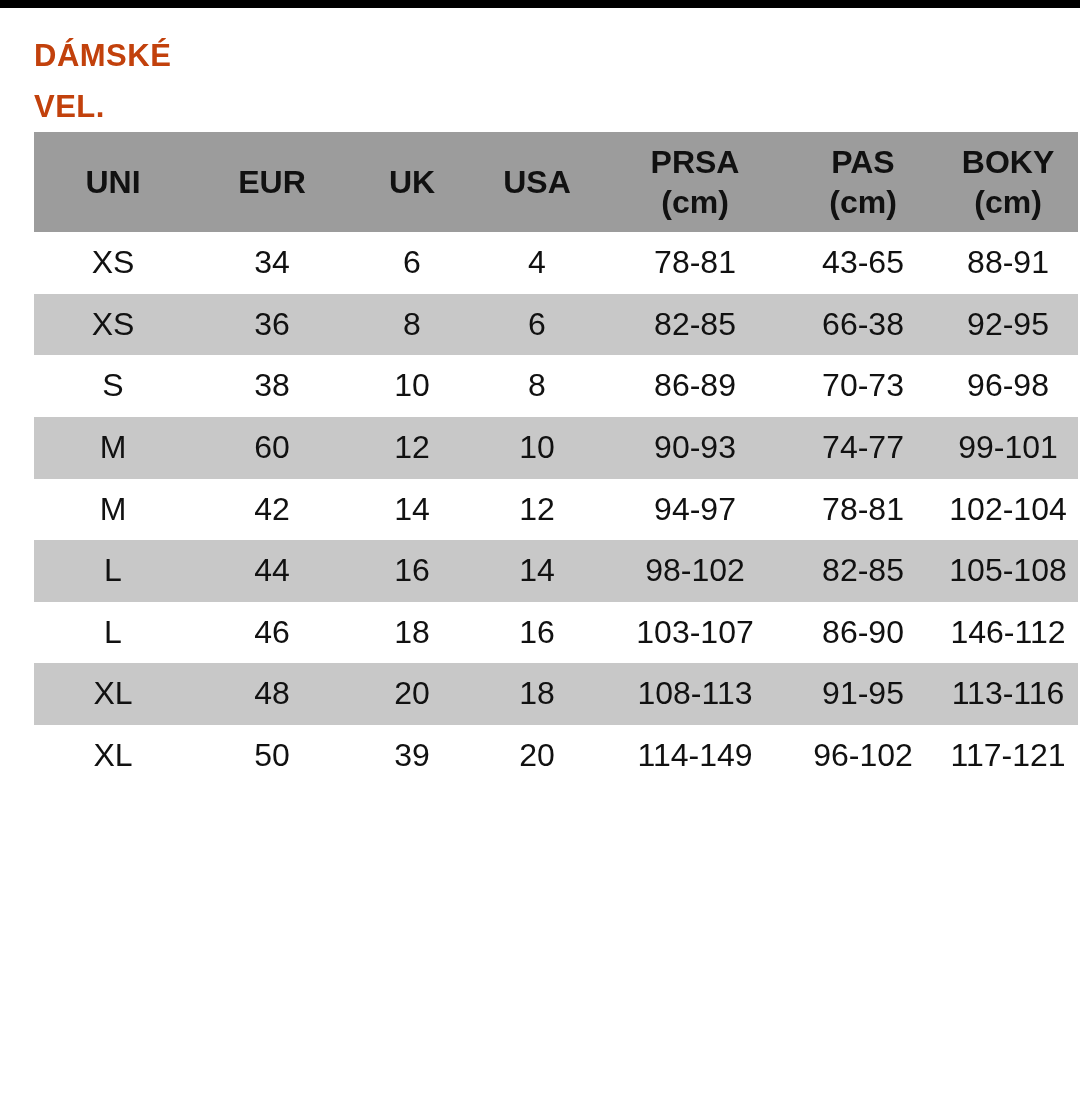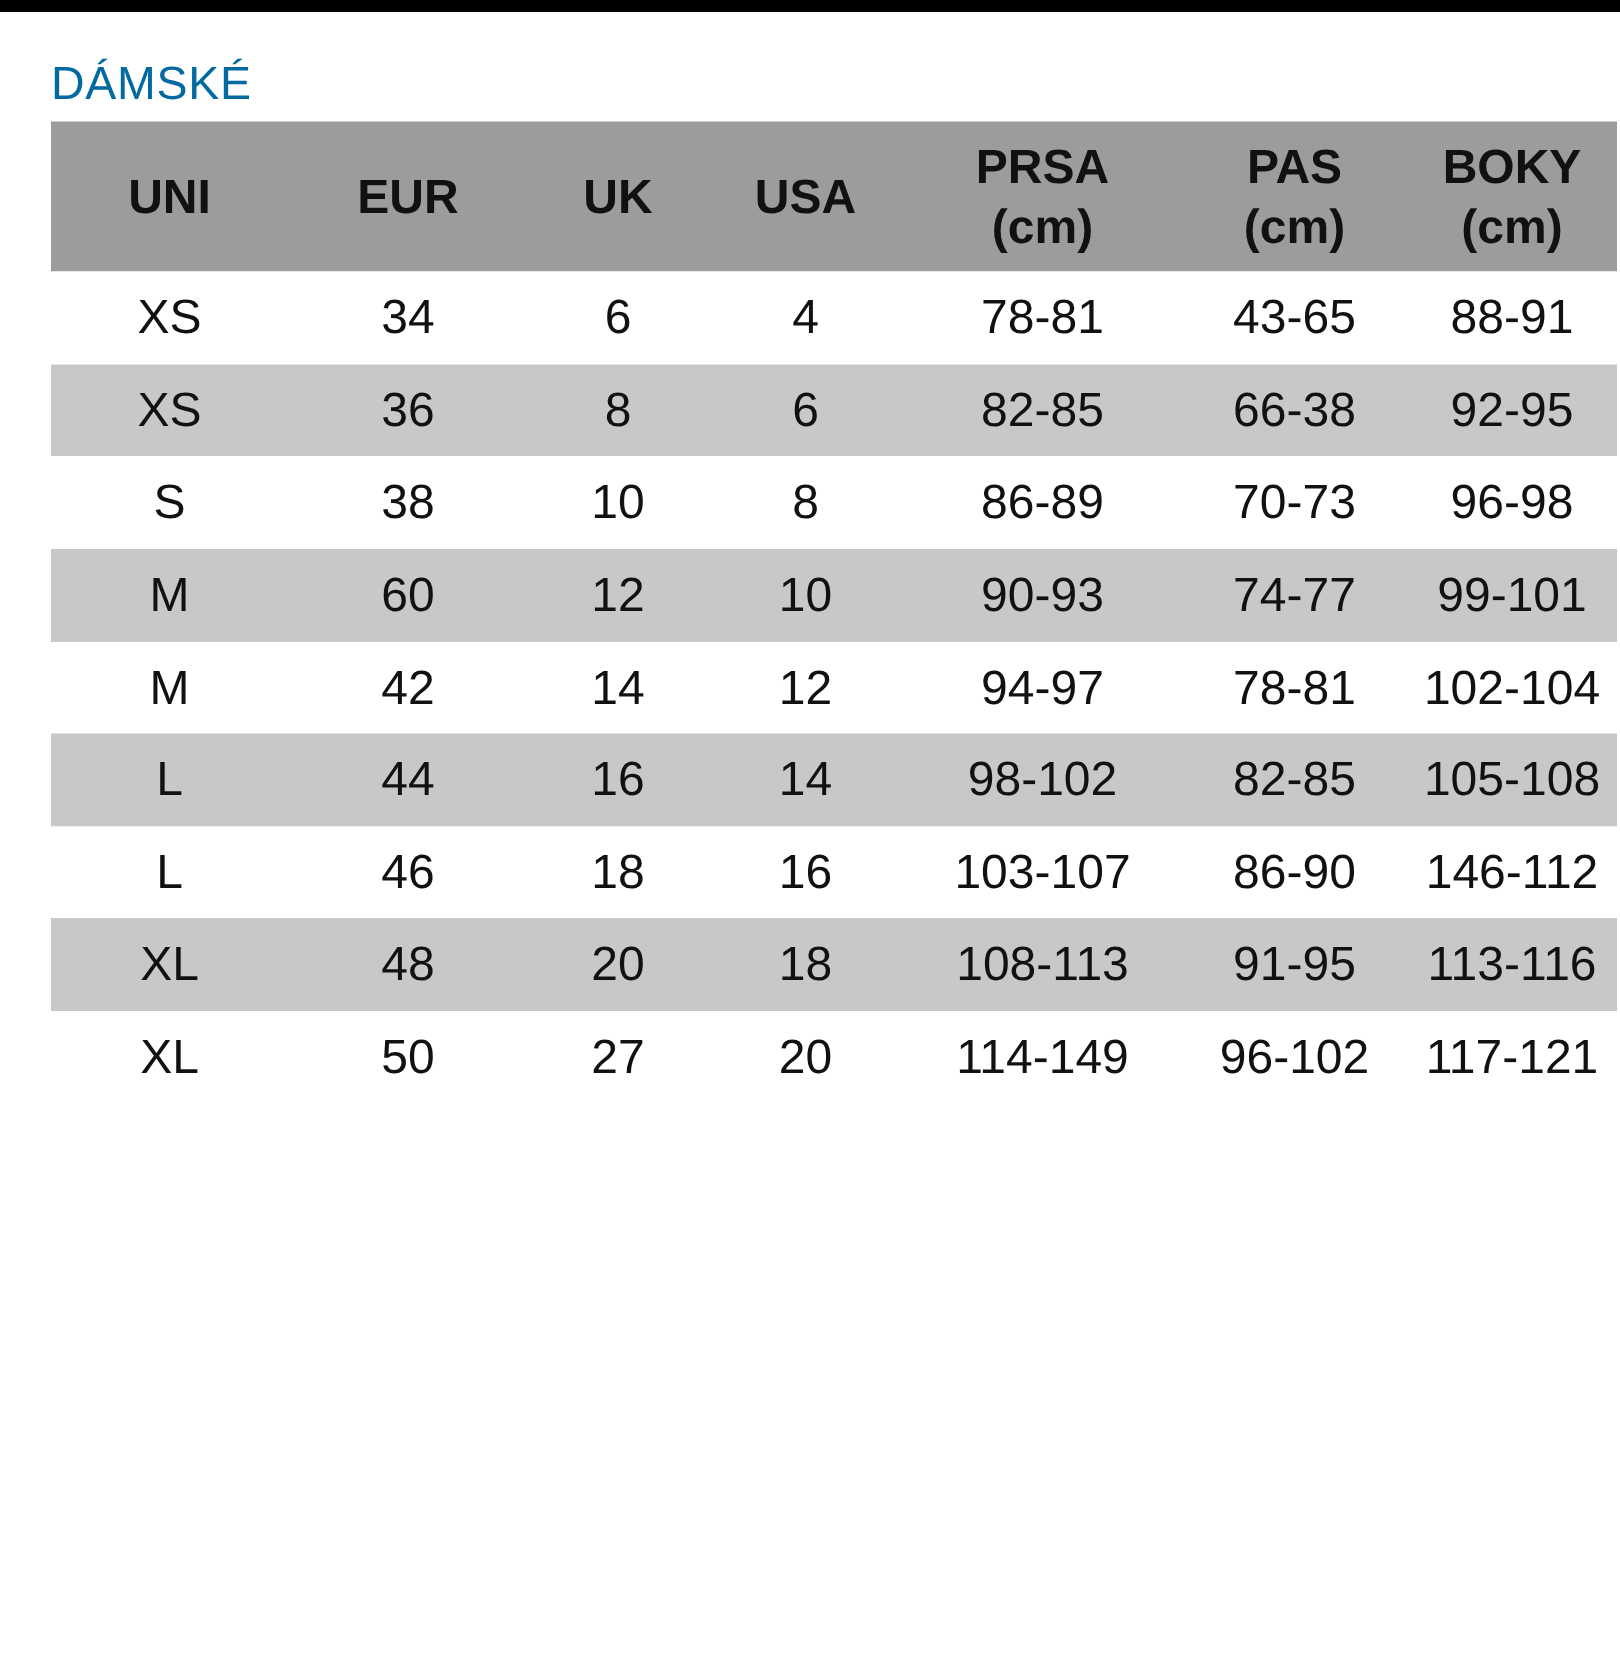--- a/index.html
+++ b/index.html
@@ -24,24 +24,24 @@
   .topbar {
     width: 100%;
     height: 8px;
     background: #000000;
   }
   .title-block {
     padding: 22px 0 0 34px;
   }
   .title-line {
     font-size: 31px;
-    font-weight: normal;
+    font-weight: bold;
     letter-spacing: 0.5px;
     line-height: 1.65;
-    color: #0369a1;
+    color: #c2410c;
   }
   table.size-table {
     border-collapse: collapse;
     width: 1044px;
     margin-left: 34px;
     table-layout: fixed;
   }
   table.size-table th {
     background: #9c9c9c;
     color: #111111;
@@ -77,20 +77,21 @@
 </style>
 </head>
 <body>
 
 <div class="page">
 
   <div class="topbar"></div>
 
   <div class="title-block">
     <div class="title-line">DÁMSKÉ</div>
+    <div class="title-line">VEL.</div>
   </div>
 
   <table class="size-table">
     <colgroup>
       <col class="c-uni">
         <col class="c-eur">
         <col class="c-uk">
         <col class="c-usa">
       <col class="c-prsa">
         <col class="c-pas">
@@ -193,21 +194,21 @@
         <td>48</td>
         <td>20</td>
         <td>18</td>
         <td>108-113</td>
         <td>91-95</td>
         <td>113-116</td>
       </tr>
       <tr class="odd">
         <td>XL</td>
         <td>50</td>
-        <td>27</td>
+        <td>39</td>
         <td>20</td>
         <td>114-149</td>
         <td>96-102</td>
         <td>117-121</td>
       </tr>
     </tbody>
   </table>
 
 </div>
 

